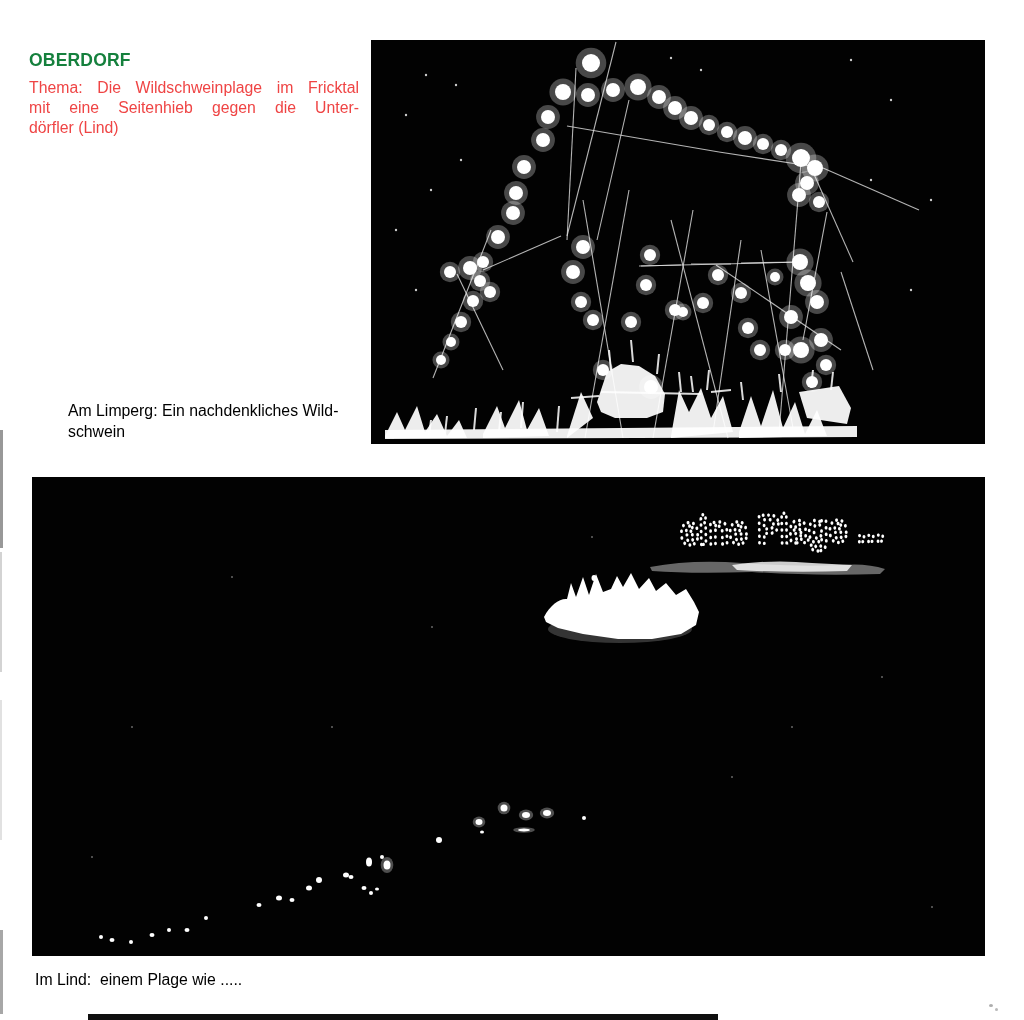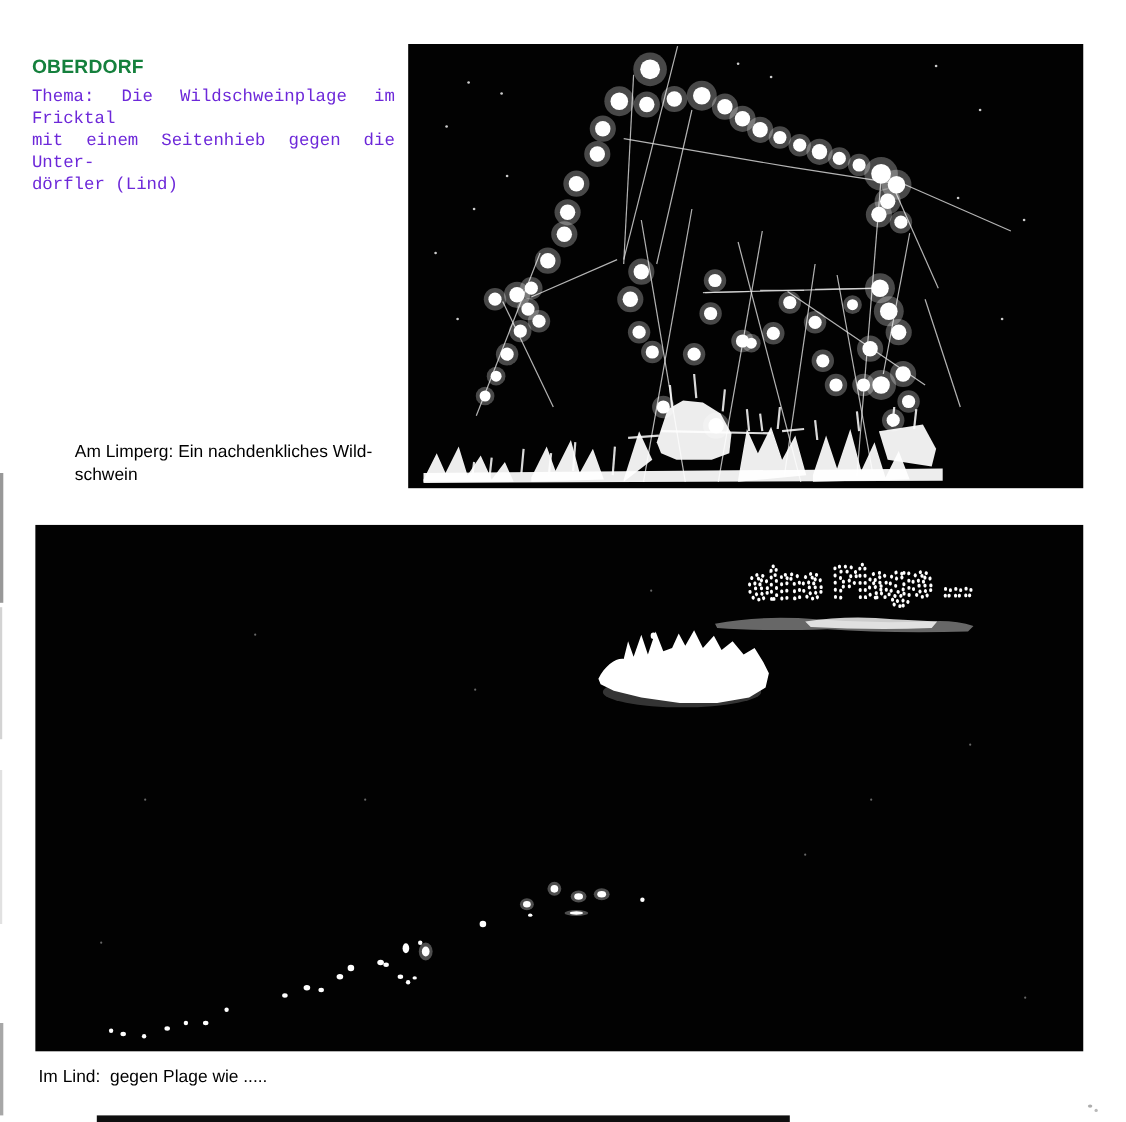--- a/index.html
+++ b/index.html
@@ -2,21 +2,21 @@
 <html><head>
 <meta charset="utf-8">
 <style>
   html,body{margin:0;padding:0;}
   body{width:1024px;height:1020px;position:relative;background:#ffffff;
        font-family:"Liberation Sans",sans-serif;overflow:hidden;}
   .page{position:absolute;inset:0;background:#ffffff;}
 
   .article{position:absolute;left:29px;top:50px;width:330px;color:#1e1e1e;}
   .article h1{font-size:17.5px;font-weight:700;margin:0 0 7px 0;letter-spacing:.2px;color:#15803d;}
-  .body-line{margin:0;font-size:15.8px;line-height:20px;color:#6d28d9;font-family:Liberation Mono, monospace;}
+  .body-line{margin:0;font-size:15.8px;line-height:20px;color:#ef4444;}
   .justify{text-align:justify;text-align-last:justify;}
 
   .caption{position:absolute;font-size:15.8px;color:#000000;line-height:21px;}
   .caption-top{left:68px;top:400px;width:310px;}
   .caption-bottom{left:35px;top:969px;white-space:pre;}
 
   figure{margin:0;padding:0;}
   .photo-top{position:absolute;left:371px;top:40px;width:614px;height:404px;}
   .photo-bottom{position:absolute;left:32px;top:477px;width:953px;height:479px;}
   figure svg{display:block;width:100%;height:100%;}
@@ -49,21 +49,21 @@
   #sm2{left:995px;top:1008px;width:3px;height:3px;opacity:.6;}
 </style>
 </head>
 <body>
 
 <div class="page">
 
   <section class="article">
     <h1>OBERDORF</h1>
     <p class="body-line justify">Thema: Die Wildschweinplage im Fricktal</p>
-    <p class="body-line justify">mit einem Seitenhieb gegen die Unter-</p>
+    <p class="body-line justify">mit eine Seitenhieb gegen die Unter-</p>
     <p class="body-line">dörfler (Lind)</p>
   </section>
 
   <figure class="photo-top">
     <svg viewBox="0 0 614 404" preserveAspectRatio="none">
       <rect class="photo-bg" x="0" y="0" width="614" height="404"></rect>
       <g id="top-lines">
           <line x1="205" y1="28" x2="196" y2="200" class="truss"></line>
           <line x1="245" y1="2" x2="196" y2="196" class="truss"></line>
           <line x1="196" y1="86" x2="348" y2="112" class="truss"></line>
@@ -315,21 +315,21 @@
           <ellipse cx="562" cy="101" rx="2.5" ry="3" class="b-dot"></ellipse>
         </g>
       <path class="streak" d="M618,90 Q660,82 710,86 T810,88 Q835,86 853,92 L848,97 Q780,99 720,95 Q660,97 620,94 Z"></path>
       <path class="streak-bright" d="M700,88 Q740,82 780,86 L820,88 L815,94 Q760,96 705,93 Z"></path>
       <ellipse class="blob-glow" cx="588" cy="152" rx="72" ry="14"></ellipse>
       <path class="blob" d="M512,140 C518,128 528,121 535,122 L539,106 544,120 551,100 557,118 564,97 571,115 579,112 585,99 591,110 599,96 607,112 617,101 624,114 634,106 644,118 654,112 662,125 667,135 664,148 649,157 620,162 586,162 551,157 526,151 514,145 Z"></path>
       <text class="lights-text" x="648" y="66" textLength="205" lengthAdjust="spacingAndGlyphs" transform="rotate(-1 750 55)">eine Plage ...</text>
     </svg>
   </figure>
 
-  <div class="caption caption-bottom">Im Lind:  gegen Plage wie .....</div>
+  <div class="caption caption-bottom">Im Lind:  einem Plage wie .....</div>
 
   <div class="scan-bar"></div>
   <div class="edge-mark" id="em1"></div>
   <div class="edge-mark" id="em2"></div>
   <div class="edge-mark" id="em3"></div>
   <div class="edge-mark" id="em4"></div>
   <div class="smudge" id="sm1"></div>
   <div class="smudge" id="sm2"></div>
 
 </div>

